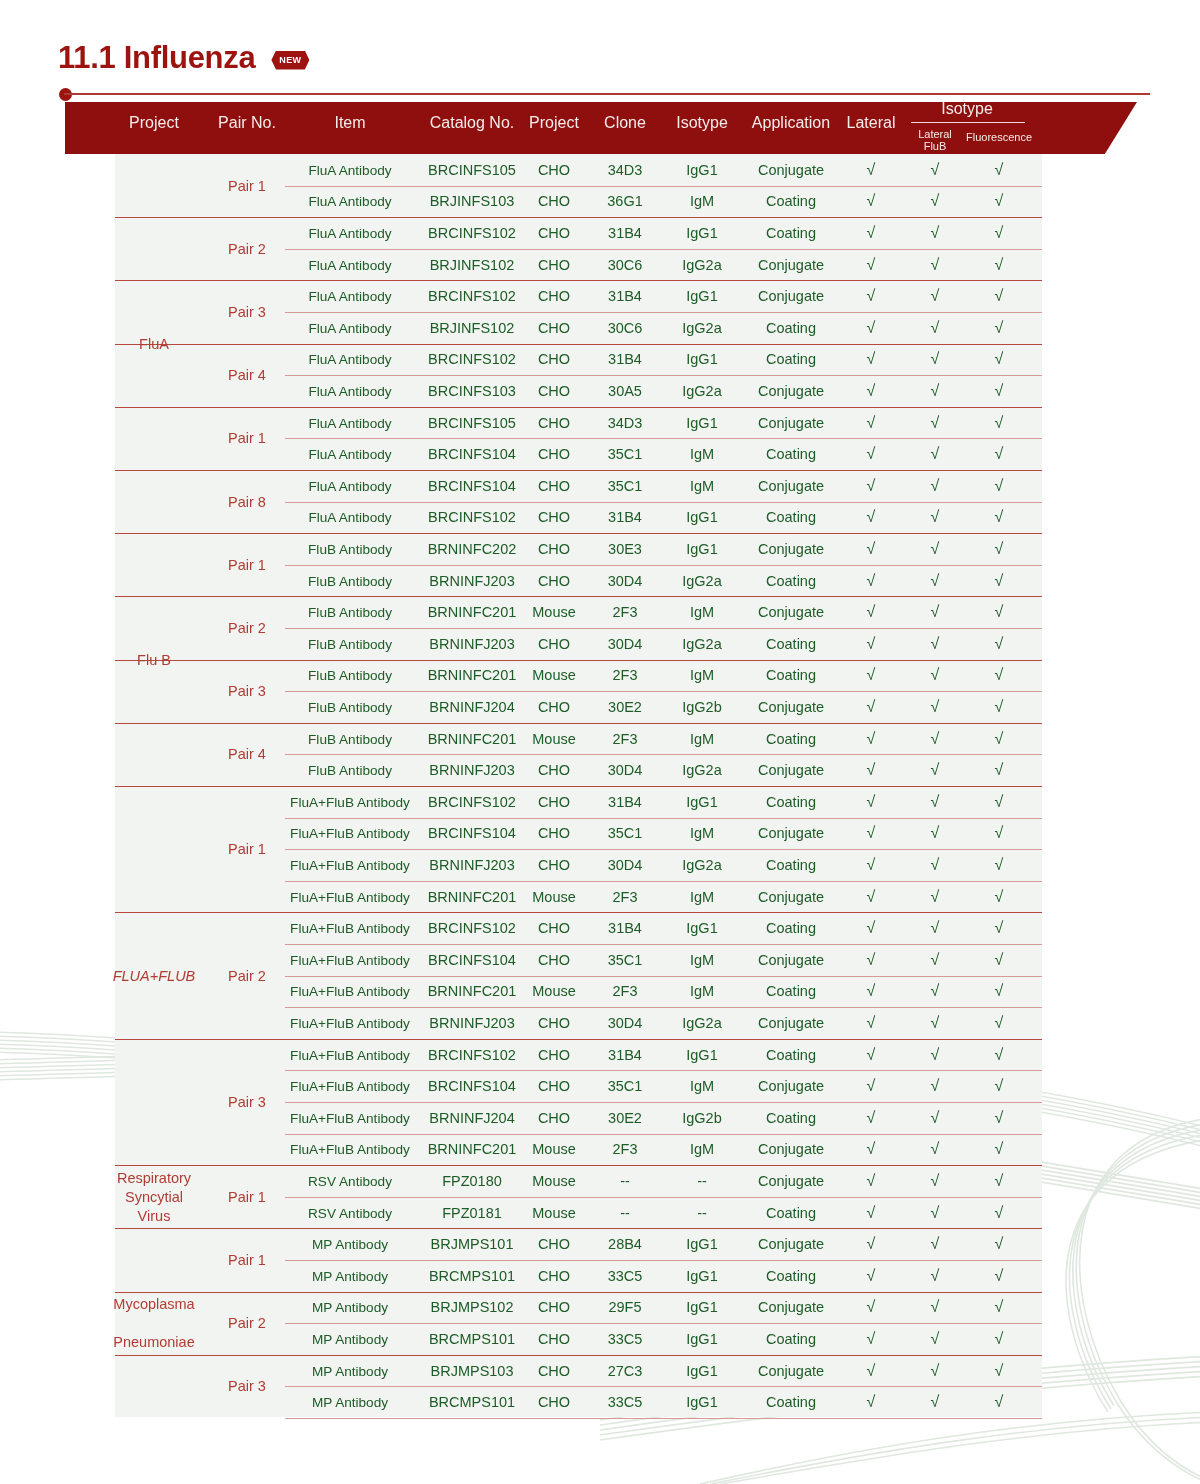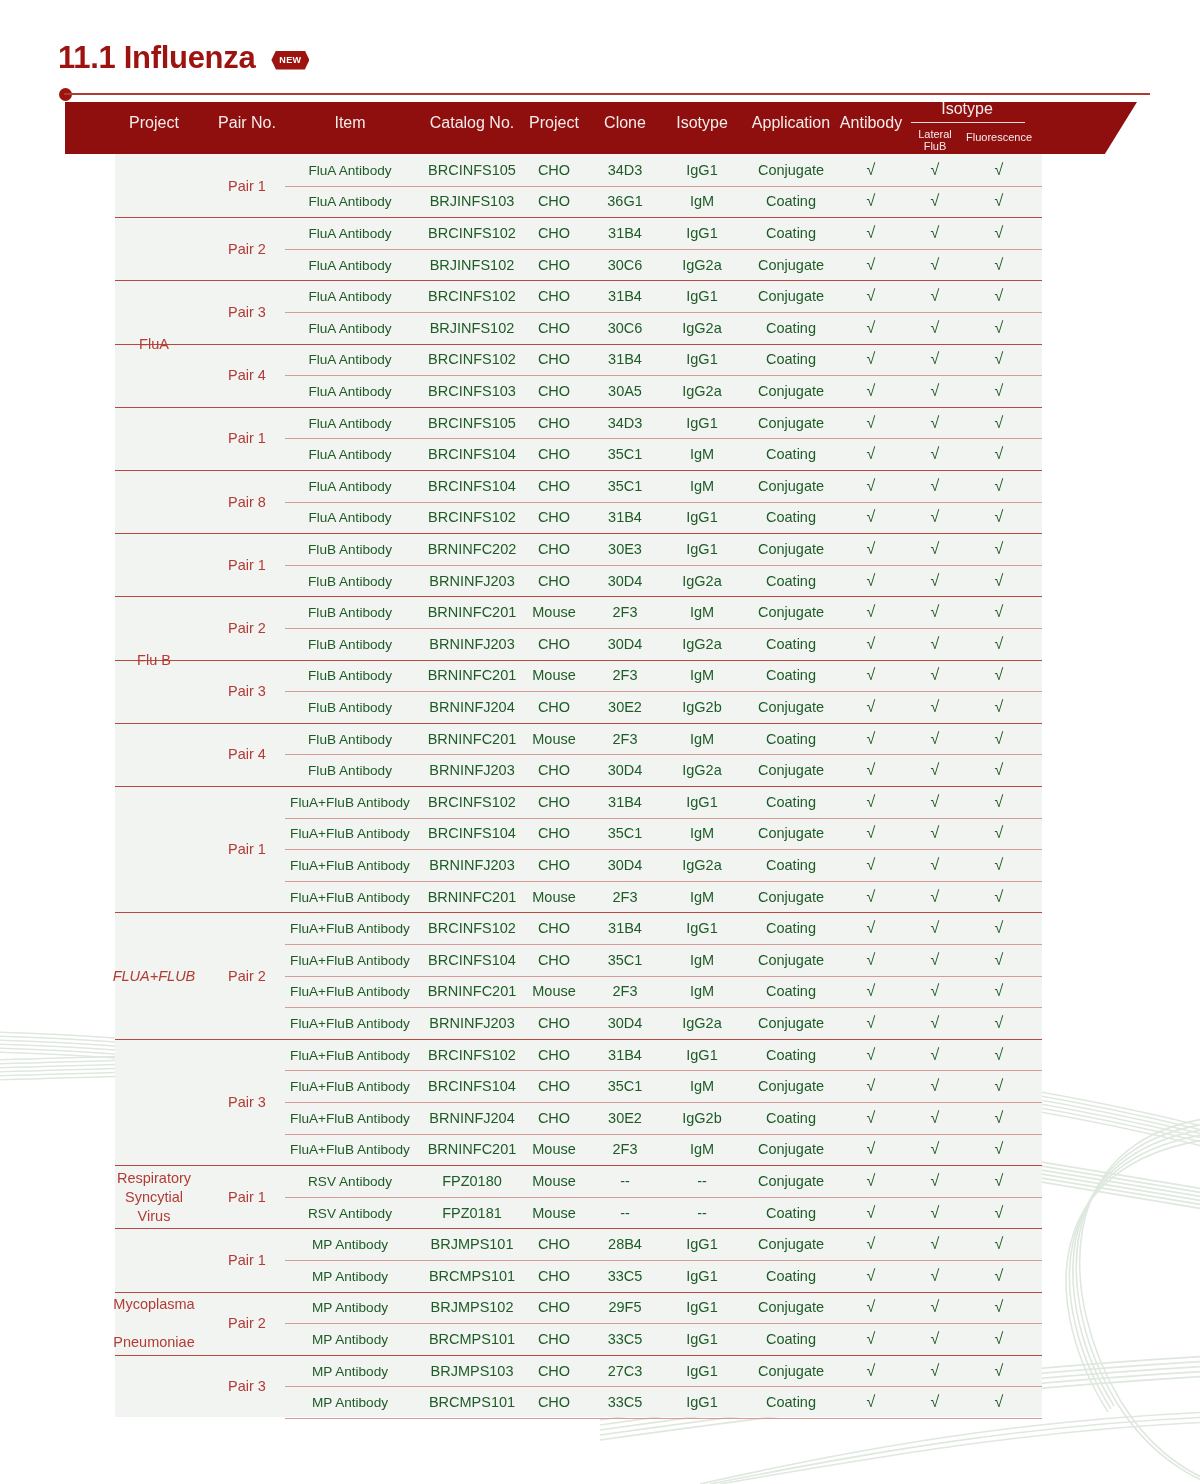--- a/index.html
+++ b/index.html
@@ -253,21 +253,21 @@
   <div id="header-bar"></div>
   <div id="header-cells">
       <div class="hcell" style="left: 89px; top: 16px;">Project</div>
       <div class="hcell" style="left: 182px; top: 16px;">Pair No.</div>
       <div class="hcell" style="left: 285px; top: 16px;">Item</div>
       <div class="hcell" style="left: 407px; top: 16px;">Catalog No.</div>
       <div class="hcell" style="left: 489px; top: 16px;">Project</div>
       <div class="hcell" style="left: 560px; top: 16px;">Clone</div>
       <div class="hcell" style="left: 637px; top: 16px;">Isotype</div>
       <div class="hcell" style="left: 726px; top: 16px;">Application</div>
-      <div class="hcell" style="left: 806px; top: 16px;">Antibody</div>
+      <div class="hcell" style="left: 806px; top: 16px;">Lateral</div>
       <div class="hcell small" style="left: 870px; top: 30px; width: 54px; white-space: normal;">Lateral FluB</div>
       <div class="hcell small" style="left: 934px; top: 33px;">Fluorescence</div>
       <div id="platform-label" style="left: 902px; top: 2px;">Isotype</div>
       <div id="platform-underline" style="left: 846px; top: 24px; width: 114px;"></div>
     </div>
   <div id="body-panel"></div>
   <div id="body-content">
       <div class="row" style="top: 154px;">
         <div class="cell item" style="left: 235px;">FluA Antibody</div>
         <div class="cell" style="left: 357px;">BRCINFS105</div>

